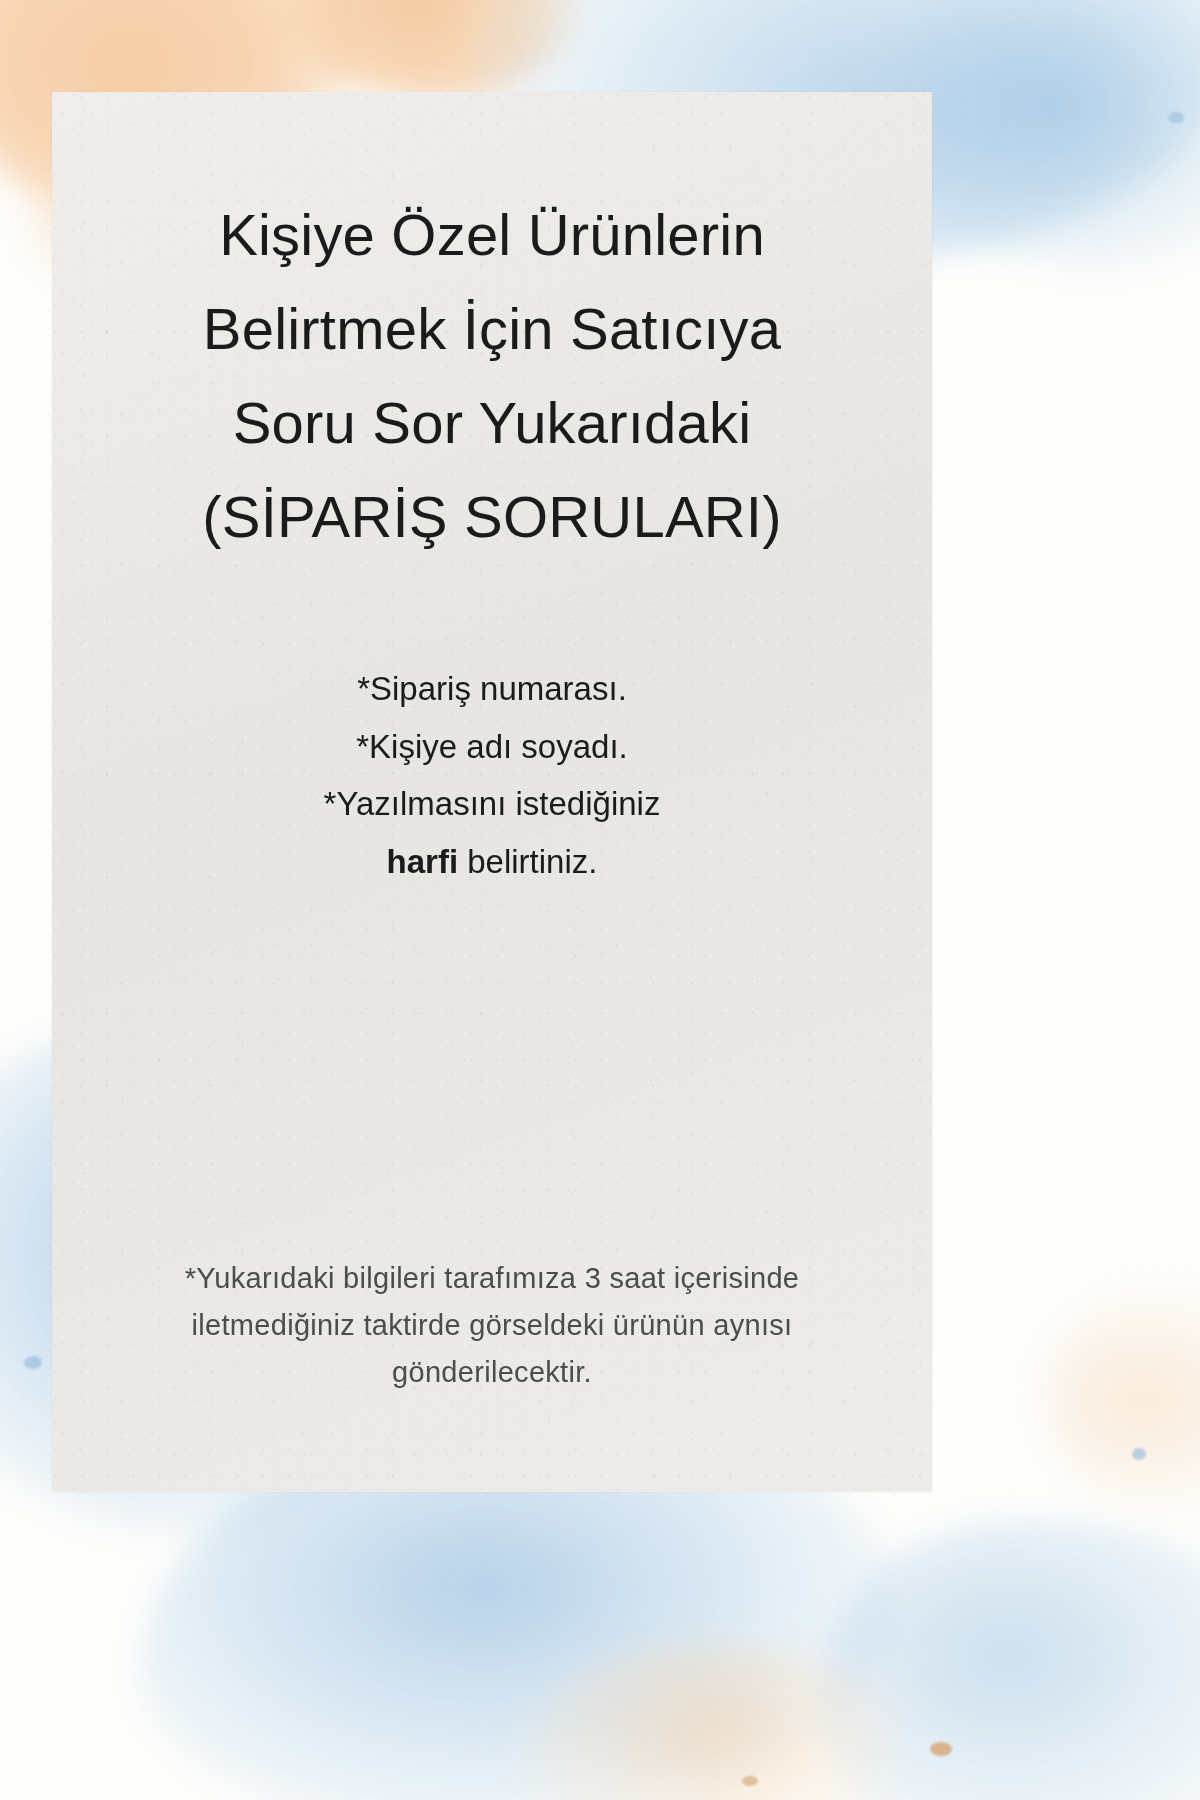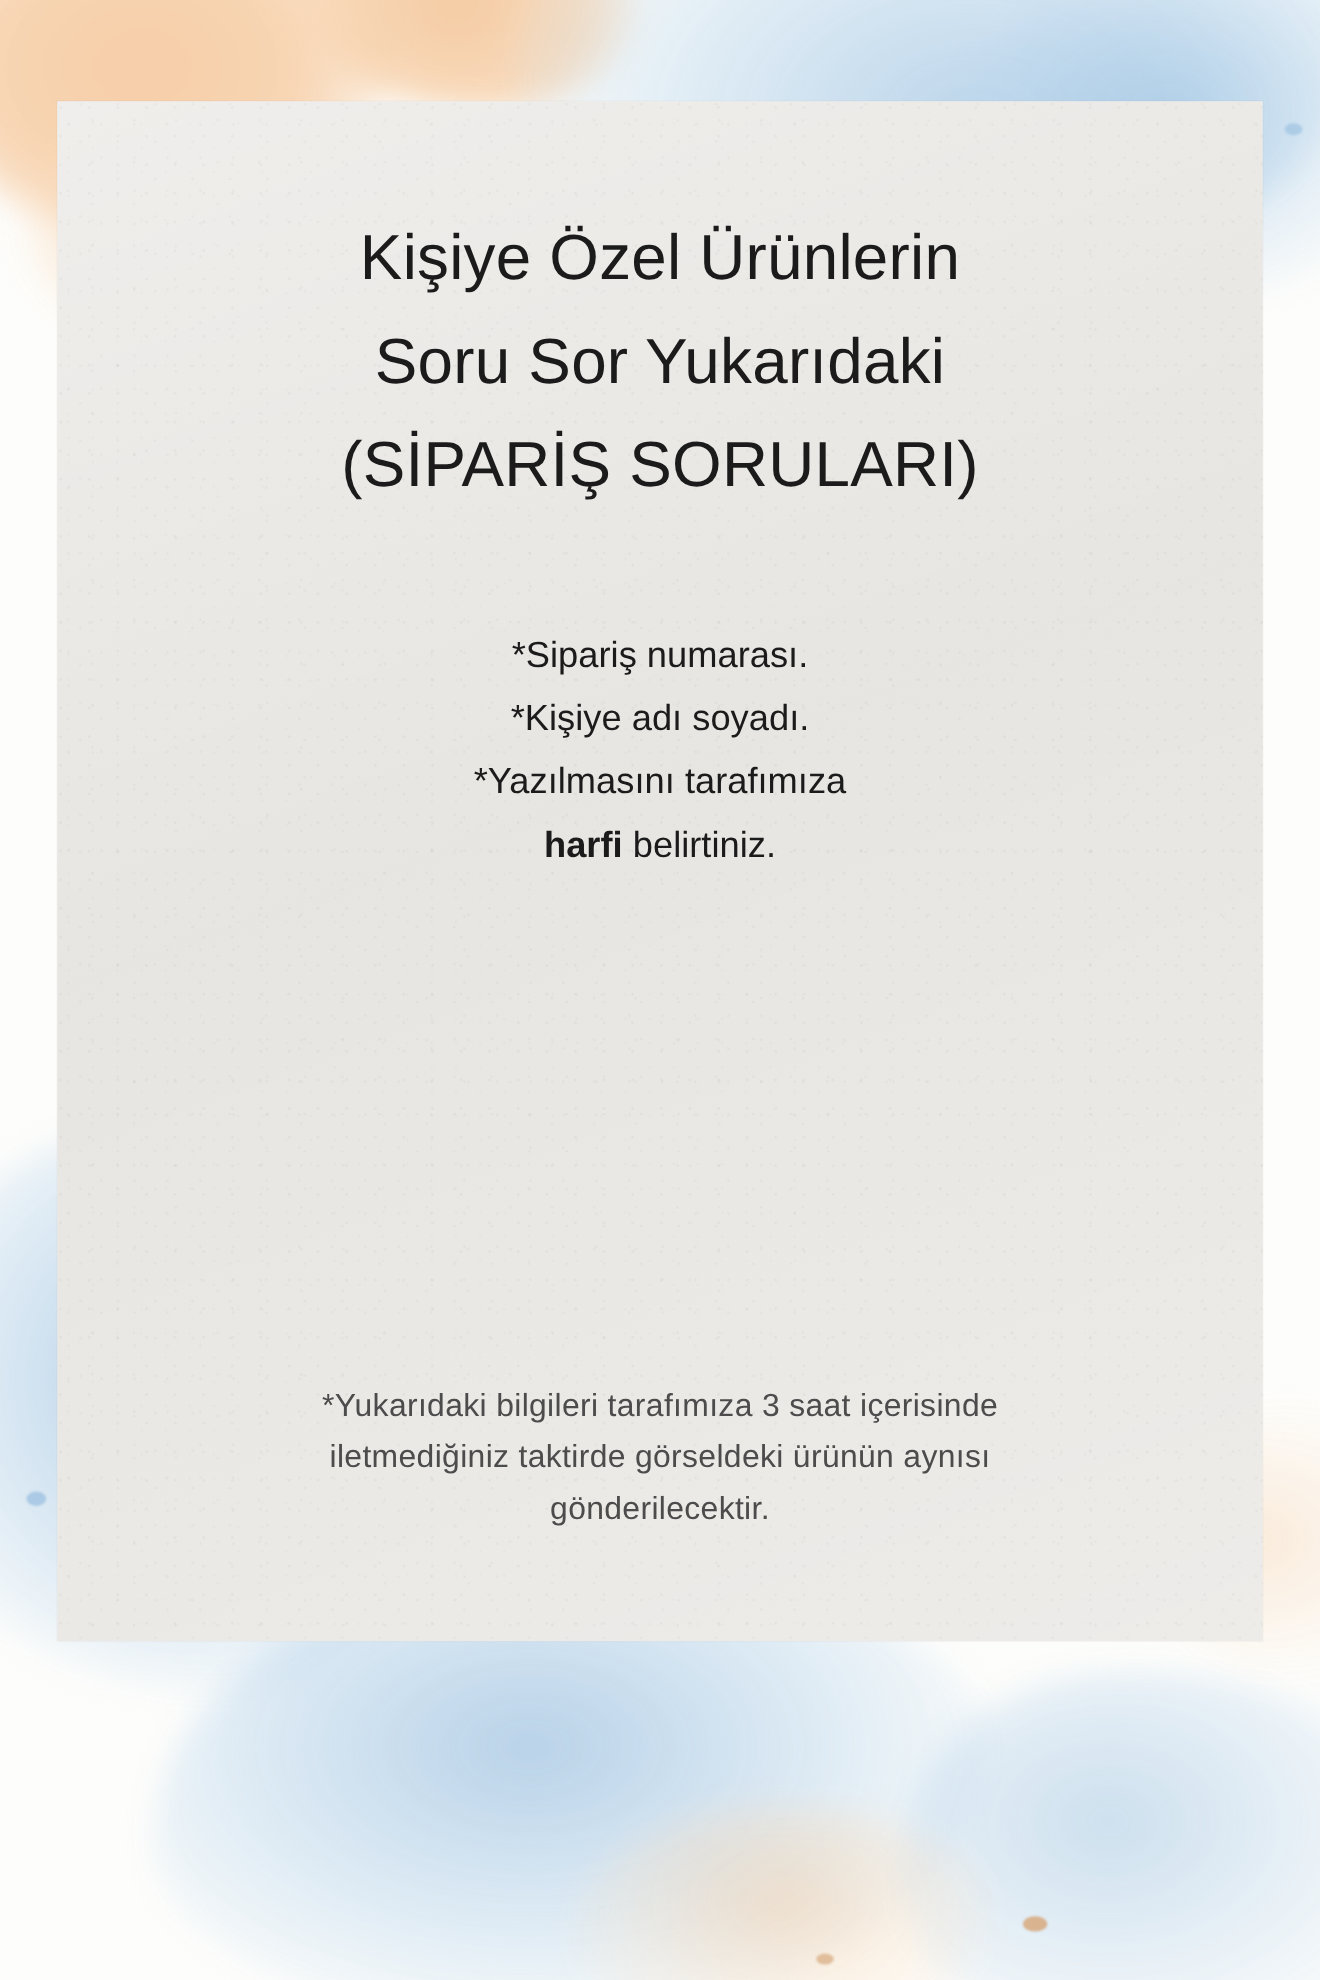--- a/index.html
+++ b/index.html
@@ -97,21 +97,21 @@
     position: absolute;
     border-radius: 50%;
     filter: blur(1px);
   }
 
   
   .card {
     position: absolute;
     left: 52px;
     top: 92px;
-    width: 1096px;
+    width: 880px;
     height: 1400px;
     background:
       linear-gradient(160deg, rgba(255,255,255,0.42) 0%, rgba(255,255,255,0.12) 45%, rgba(255,255,255,0.34) 100%),
       #e4e2de;
     box-shadow: 0 0 0 1px rgba(0,0,0,0.02);
   }
   .card::after {
     content: "";
     position: absolute;
     inset: 0;
@@ -193,30 +193,31 @@
     <div class="speck" style="left:1132px; top:1448px; width:14px; height:12px; background:rgba(150,188,222,0.65);"></div>
     <div class="speck" style="left:24px; top:1356px; width:18px; height:13px; background:rgba(140,182,220,0.6);"></div>
     <div class="speck" style="left:1168px; top:112px; width:16px; height:11px; background:rgba(150,190,224,0.6);"></div>
   </div>
 
   <div class="card">
     <div class="content">
 
       <h1 class="headline">
         <span class="line">Kişiye Özel Ürünlerin</span>
+        <span class="line">Belirtmek İçin Satıcıya</span>
         <span class="line">Soru Sor Yukarıdaki</span>
         <span class="line">(SİPARİŞ SORULARI)</span>
       </h1>
 
       <div class="spacer"></div>
 
       <p class="notes">
         <span class="line">*Sipariş numarası.</span>
         <span class="line">*Kişiye adı soyadı.</span>
-        <span class="line">*Yazılmasını tarafımıza</span>
+        <span class="line">*Yazılmasını istediğiniz</span>
         <span class="line"><b>harfi</b><span> belirtiniz.</span></span>
       </p>
 
     </div>
 
     <p class="footnote">
       <span class="line">*Yukarıdaki bilgileri tarafımıza 3 saat içerisinde</span>
       <span class="line">iletmediğiniz taktirde görseldeki ürünün aynısı</span>
       <span class="line">gönderilecektir.</span>
     </p>

